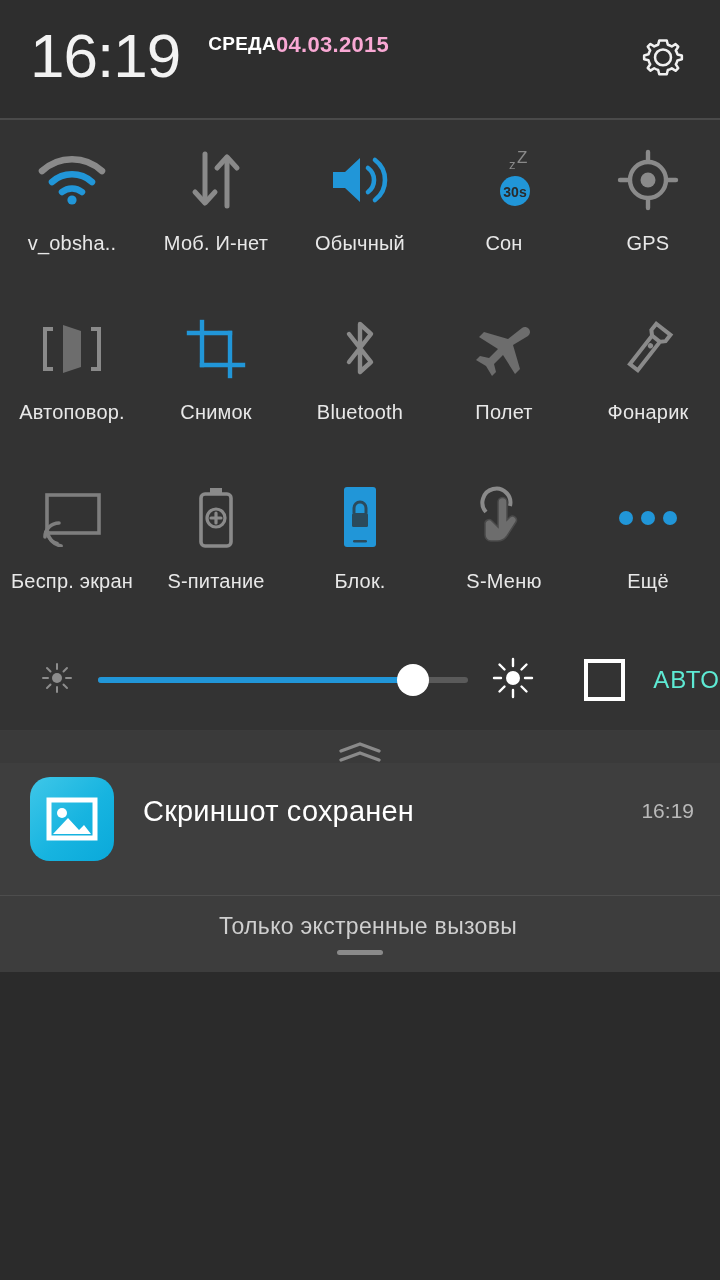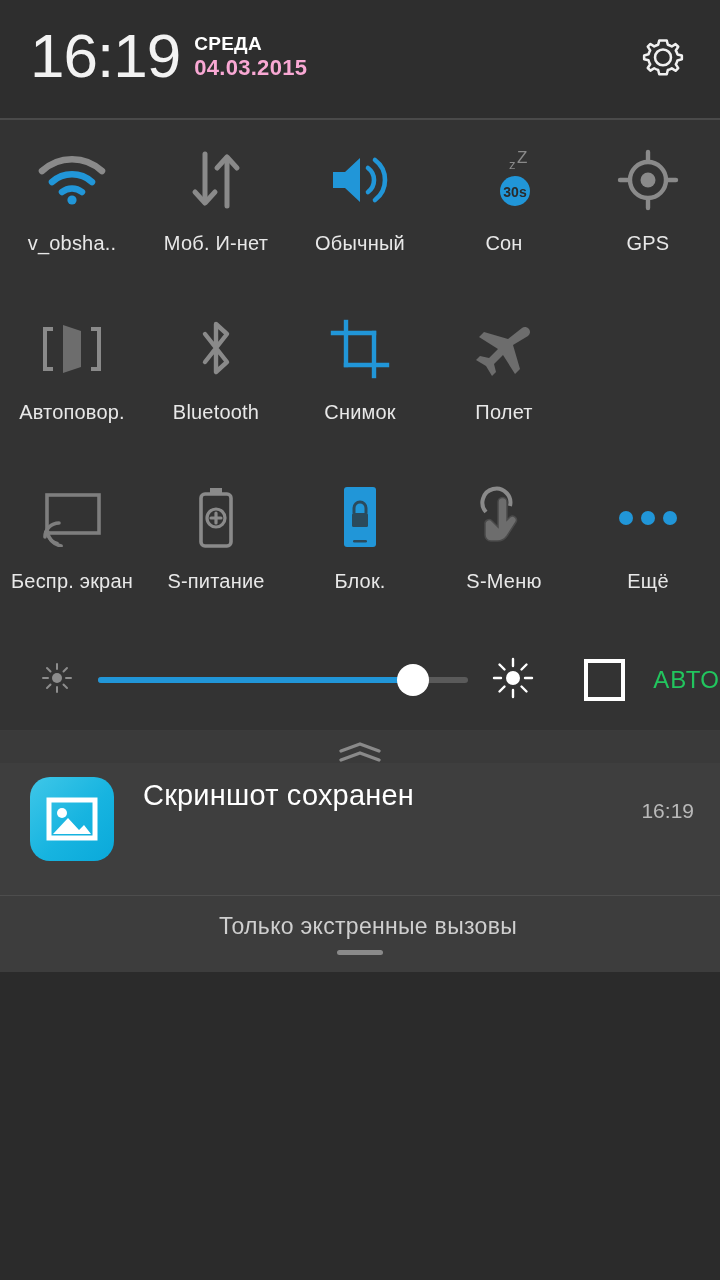--- a/index.html
+++ b/index.html
@@ -29,23 +29,23 @@
     display: flex; align-items: flex-start;
   }
   #clock-time {
     font-size: 62px;
     font-weight: 300;
     color: #f2f2f2;
     line-height: 72px;
     letter-spacing: -1px;
   }
   #date-block {
-    margin-left: 14px;
+    margin-left: 28px;
     margin-top: 12px;
-    display: flex; flex-direction: column;
+    display: flex; flex-direction: row; text-align: right;
   }
   #weekday {
     font-size: 19px; font-weight: bold;
     color: #ffffff; line-height: 23px;
     letter-spacing: 0.3px;
   }
   #fulldate {
     font-size: 22px; font-weight: bold;
     color: #f9a8d4; line-height: 26px;
     letter-spacing: 0.3px;
@@ -128,21 +128,21 @@
     margin-left: 48px;
     width: 42px; height: 42px;
     border: 4px solid #ffffff;
     box-sizing: border-box;
     cursor: pointer;
     background: transparent;
   }
   #auto-label {
     margin-left: 28px;
     font-size: 24px;
-    color: #22c55e;
+    color: #5eead4;
     letter-spacing: 1px;
   }
 
   
   #notif-area {
     position: absolute; left: 0; top: 731px;
     width: 720px; height: 549px;
     background: #3a3a3a;
   }
   #collapse-handle {
@@ -163,21 +163,21 @@
     height: 100px;
   }
   #app-icon {
     position: absolute; left: 30px; top: 14px;
     width: 84px; height: 84px;
     border-radius: 20px;
     background: linear-gradient(135deg, #3fc7e8 0%, #17b4e0 55%, #0aa9da 100%);
     display: flex; align-items: center; justify-content: center;
   }
   #notif-title {
-    position: absolute; left: 143px; top: 16px;
+    position: absolute; left: 143px; top: 32px;
     font-size: 29px;
     color: #ffffff;
     letter-spacing: 0.2px;
   }
   #notif-time {
     position: absolute; right: 26px; top: 36px;
     font-size: 21px;
     color: #b9b9b9;
   }
 
@@ -412,50 +412,62 @@
             <path d="M14 10 L6 10 L6 50 L14 50" fill="none" stroke="#8a8a8a" stroke-width="4"></path>
             <path d="M52 10 L60 10 L60 50 L52 50" fill="none" stroke="#8a8a8a" stroke-width="4"></path>
             <path d="M24 6 L42 12 L42 48 L24 54 Z" fill="#6d6d6d"></path>
           </svg>
         </div>
         <div class="tile-label">Автоповор.</div>
       </div>
 
       <div class="tile">
         <div class="tile-icon">
-          <svg width="50" height="66" viewBox="0 0 50 66">
-            <path d="M14 18 L36 46 L25 56 L25 8 L36 18 L14 46" fill="none" stroke="#8a8a8a" stroke-width="4.4" stroke-linejoin="round" stroke-linecap="round"></path>
-          </svg>
-        </div>
-        <div class="tile-label">Bluetooth</div>
-      </div>
-
-      <div class="tile">
-        <div class="tile-icon">
           <svg width="62" height="62" viewBox="0 0 62 62">
             <g stroke="#2196d8" stroke-width="4.4" fill="none" stroke-linecap="square">
               <line x1="17" y1="4" x2="17" y2="47"></line>
               <line x1="17" y1="47" x2="58" y2="47"></line>
               <line x1="45" y1="15" x2="45" y2="58"></line>
               <line x1="4" y1="15" x2="45" y2="15"></line>
             </g>
           </svg>
         </div>
         <div class="tile-label">Снимок</div>
       </div>
 
       <div class="tile">
         <div class="tile-icon">
+          <svg width="50" height="66" viewBox="0 0 50 66">
+            <path d="M14 18 L36 46 L25 56 L25 8 L36 18 L14 46" fill="none" stroke="#8a8a8a" stroke-width="4.4" stroke-linejoin="round" stroke-linecap="round"></path>
+          </svg>
+        </div>
+        <div class="tile-label">Bluetooth</div>
+      </div>
+
+      <div class="tile">
+        <div class="tile-icon">
           <svg width="64" height="60" viewBox="0 0 64 60">
             <path d="M57 10 a5 5 0 0 0-7-1 L36 20 L12 13 L7 18 L26 30 L17 39 L8 37 L4 41 L14 47 L20 57 L24 53 L22 45 L31 36 L43 55 L48 50 L41 26 L56 17 a5 5 0 0 0 1-7 z" fill="#6d6d6d"></path>
           </svg>
         </div>
         <div class="tile-label">Полет</div>
       </div>
 
+      <div class="tile">
+        <div class="tile-icon">
+          <svg width="62" height="62" viewBox="0 0 62 62">
+            <g transform="rotate(38 31 31)">
+              <path d="M22 6 L40 6 L40 14 L36 18 L36 54 L26 54 L26 18 L22 14 Z" fill="none" stroke="#8a8a8a" stroke-width="4"></path>
+              <line x1="26" y1="18" x2="36" y2="18" stroke="#8a8a8a" stroke-width="4"></line>
+              <circle cx="31" cy="27" r="2.6" fill="#8a8a8a"></circle>
+            </g>
+          </svg>
+        </div>
+        <div class="tile-label">Фонарик</div>
+      </div>
     </div>
 
     <div class="trow">
 
       <div class="tile">
         <div class="tile-icon">
           <svg width="66" height="58" viewBox="0 0 66 58">
             <rect x="8" y="6" width="52" height="38" fill="none" stroke="#7e7e7e" stroke-width="3.6"></rect>
             <path d="M6 48 A14 14 0 0 0 20 34" fill="none" stroke="#7e7e7e" stroke-width="3.6" stroke-linecap="round" transform="translate(0,0) rotate(180 13 41)"></path>
             <path d="M5 50 A20 20 0 0 1 25 50" fill="none" stroke="#7e7e7e" stroke-width="3.6" stroke-linecap="round" transform="rotate(-135 15 50)"></path>

